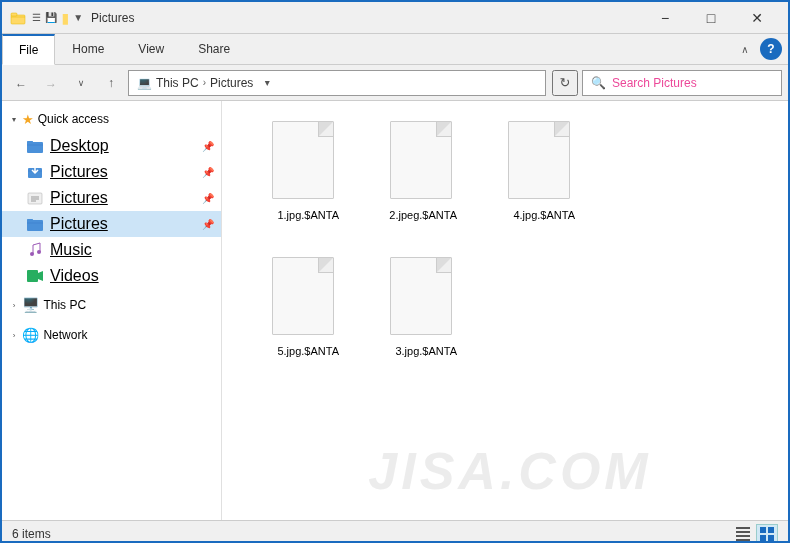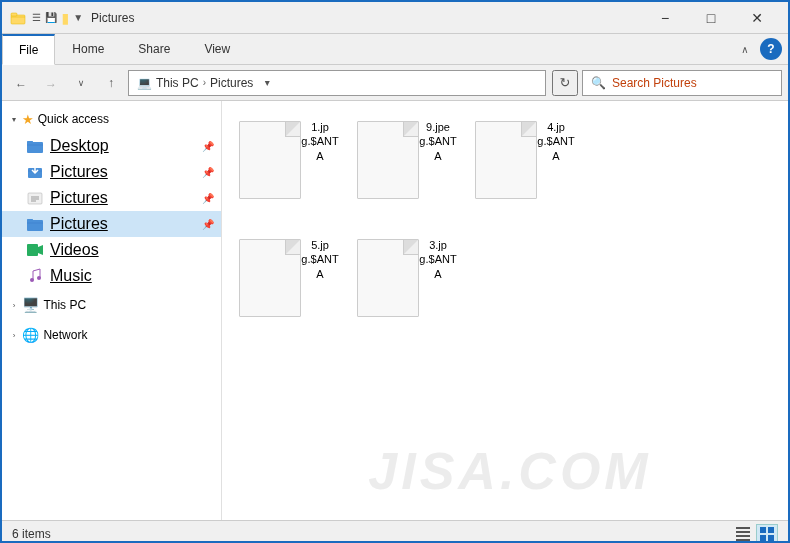--- a/index.html
+++ b/index.html
@@ -136,21 +136,21 @@
       height: 26px;
       background: #fff;
       border: 1px solid #999;
       display: flex;
       align-items: center;
       padding: 0 8px;
       gap: 6px;
       cursor: text;
     }
     .search-icon-wrap { color: #888; font-size: 12px; }
-    .search-placeholder { color: #c2410c; font-size: 12px; }
+    .search-placeholder { color: #ec4899; font-size: 12px; }
 
     
     .main-layout {
       display: flex;
       height: calc(543px - 32px - 30px - 36px - 26px);
     }
 
     
     .sidebar {
       width: 220px;
@@ -261,22 +261,22 @@
       pointer-events: none;
       letter-spacing: 4px;
       user-select: none;
       z-index: 0;
     }
 
     
     .file-item {
       width: 110px;
       display: flex;
-      flex-direction: row;
-      align-items: flex-start;
+      flex-direction: column;
+      align-items: flex-end;
       padding: 6px 4px;
       cursor: pointer;
       border: 1px solid transparent;
       border-radius: 2px;
       position: relative;
       z-index: 1;
     }
     .file-icon-wrapper {
       width: 72px; height: 88px;
       position: relative;
@@ -344,22 +344,22 @@
     <button class="tb-btn">−</button>
     <button class="tb-btn">□</button>
     <button class="tb-btn close">✕</button>
   </div>
 </div>
 
 <div class="ribbon">
   <div class="ribbon-tabs">
     <div class="ribbon-tab active">File</div>
     <div class="ribbon-tab">Home</div>
+    <div class="ribbon-tab">View</div>
     <div class="ribbon-tab">Share</div>
-    <div class="ribbon-tab">View</div>
     <div style="flex:1"></div>
     <div style="display:flex;align-items:center;gap:2px;padding-right:6px;">
       <button class="nav-btn" style="font-size:10px;">∧</button>
       <button class="nav-btn" style="background:#1a6bbf;color:#fff;border-radius:50%;width:22px;height:22px;font-weight:bold;">?</button>
     </div>
   </div>
 </div>
 
 <div class="address-bar">
   <button class="nav-btn">←</button>
@@ -433,39 +433,39 @@
             <rect x="0" y="3" width="16" height="11" rx="1" fill="#4a90d9"></rect>
             <path d="M0 6h16" stroke="#3a7bc8" stroke-width="0.5"></path>
             <rect x="0" y="2" width="6" height="2.5" rx="0.5" fill="#4a90d9"></rect>
           </svg>
         </div>
         <span class="item-label">Pictures</span>
         <span class="pin-icon">📌</span>
       </div>
 
       <div class="sidebar-item">
-        <div class="item-icon">
-          <svg width="16" height="12" viewBox="0 0 16 12">
-            <rect x="0" y="0" width="11" height="12" rx="1" fill="#27ae60"></rect>
-            <path d="M11 3l5-2v10l-5-2V3z" fill="#27ae60"></path>
-          </svg>
-        </div>
-        <span class="item-label">Videos</span>
-      </div>
-
-      <div class="sidebar-item">
         <div class="item-icon music-icon">
           <svg width="14" height="16" viewBox="0 0 14 16">
             <path d="M5 12V3l7-2v9" stroke="#9b59b6" stroke-width="1" fill="none"></path>
             <circle cx="4" cy="12" r="2" fill="#9b59b6"></circle>
             <circle cx="11" cy="10" r="2" fill="#9b59b6"></circle>
           </svg>
         </div>
         <span class="item-label">Music</span>
       </div>
+
+      <div class="sidebar-item">
+        <div class="item-icon">
+          <svg width="16" height="12" viewBox="0 0 16 12">
+            <rect x="0" y="0" width="11" height="12" rx="1" fill="#27ae60"></rect>
+            <path d="M11 3l5-2v10l-5-2V3z" fill="#27ae60"></path>
+          </svg>
+        </div>
+        <span class="item-label">Videos</span>
+      </div>
     </div>
 
     <div class="sidebar-pc-section">
       <div class="sidebar-header">
         <div class="expand-icon">›</div>
         <span style="font-size:14px;margin-right:4px;">🖥️</span>
         <span>This PC</span>
       </div>
     </div>
 
@@ -484,21 +484,21 @@
       <div class="file-icon-wrapper">
         <div class="file-page"></div>
       </div>
       <span class="file-name">1.jpg.$ANTA</span>
     </div>
 
     <div class="file-item">
       <div class="file-icon-wrapper">
         <div class="file-page"></div>
       </div>
-      <span class="file-name">9.jpeg.$ANTA</span>
+      <span class="file-name">2.jpeg.$ANTA</span>
     </div>
 
 
     <div class="file-item">
       <div class="file-icon-wrapper">
         <div class="file-page"></div>
       </div>
       <span class="file-name">4.jpg.$ANTA</span>
     </div>
 

